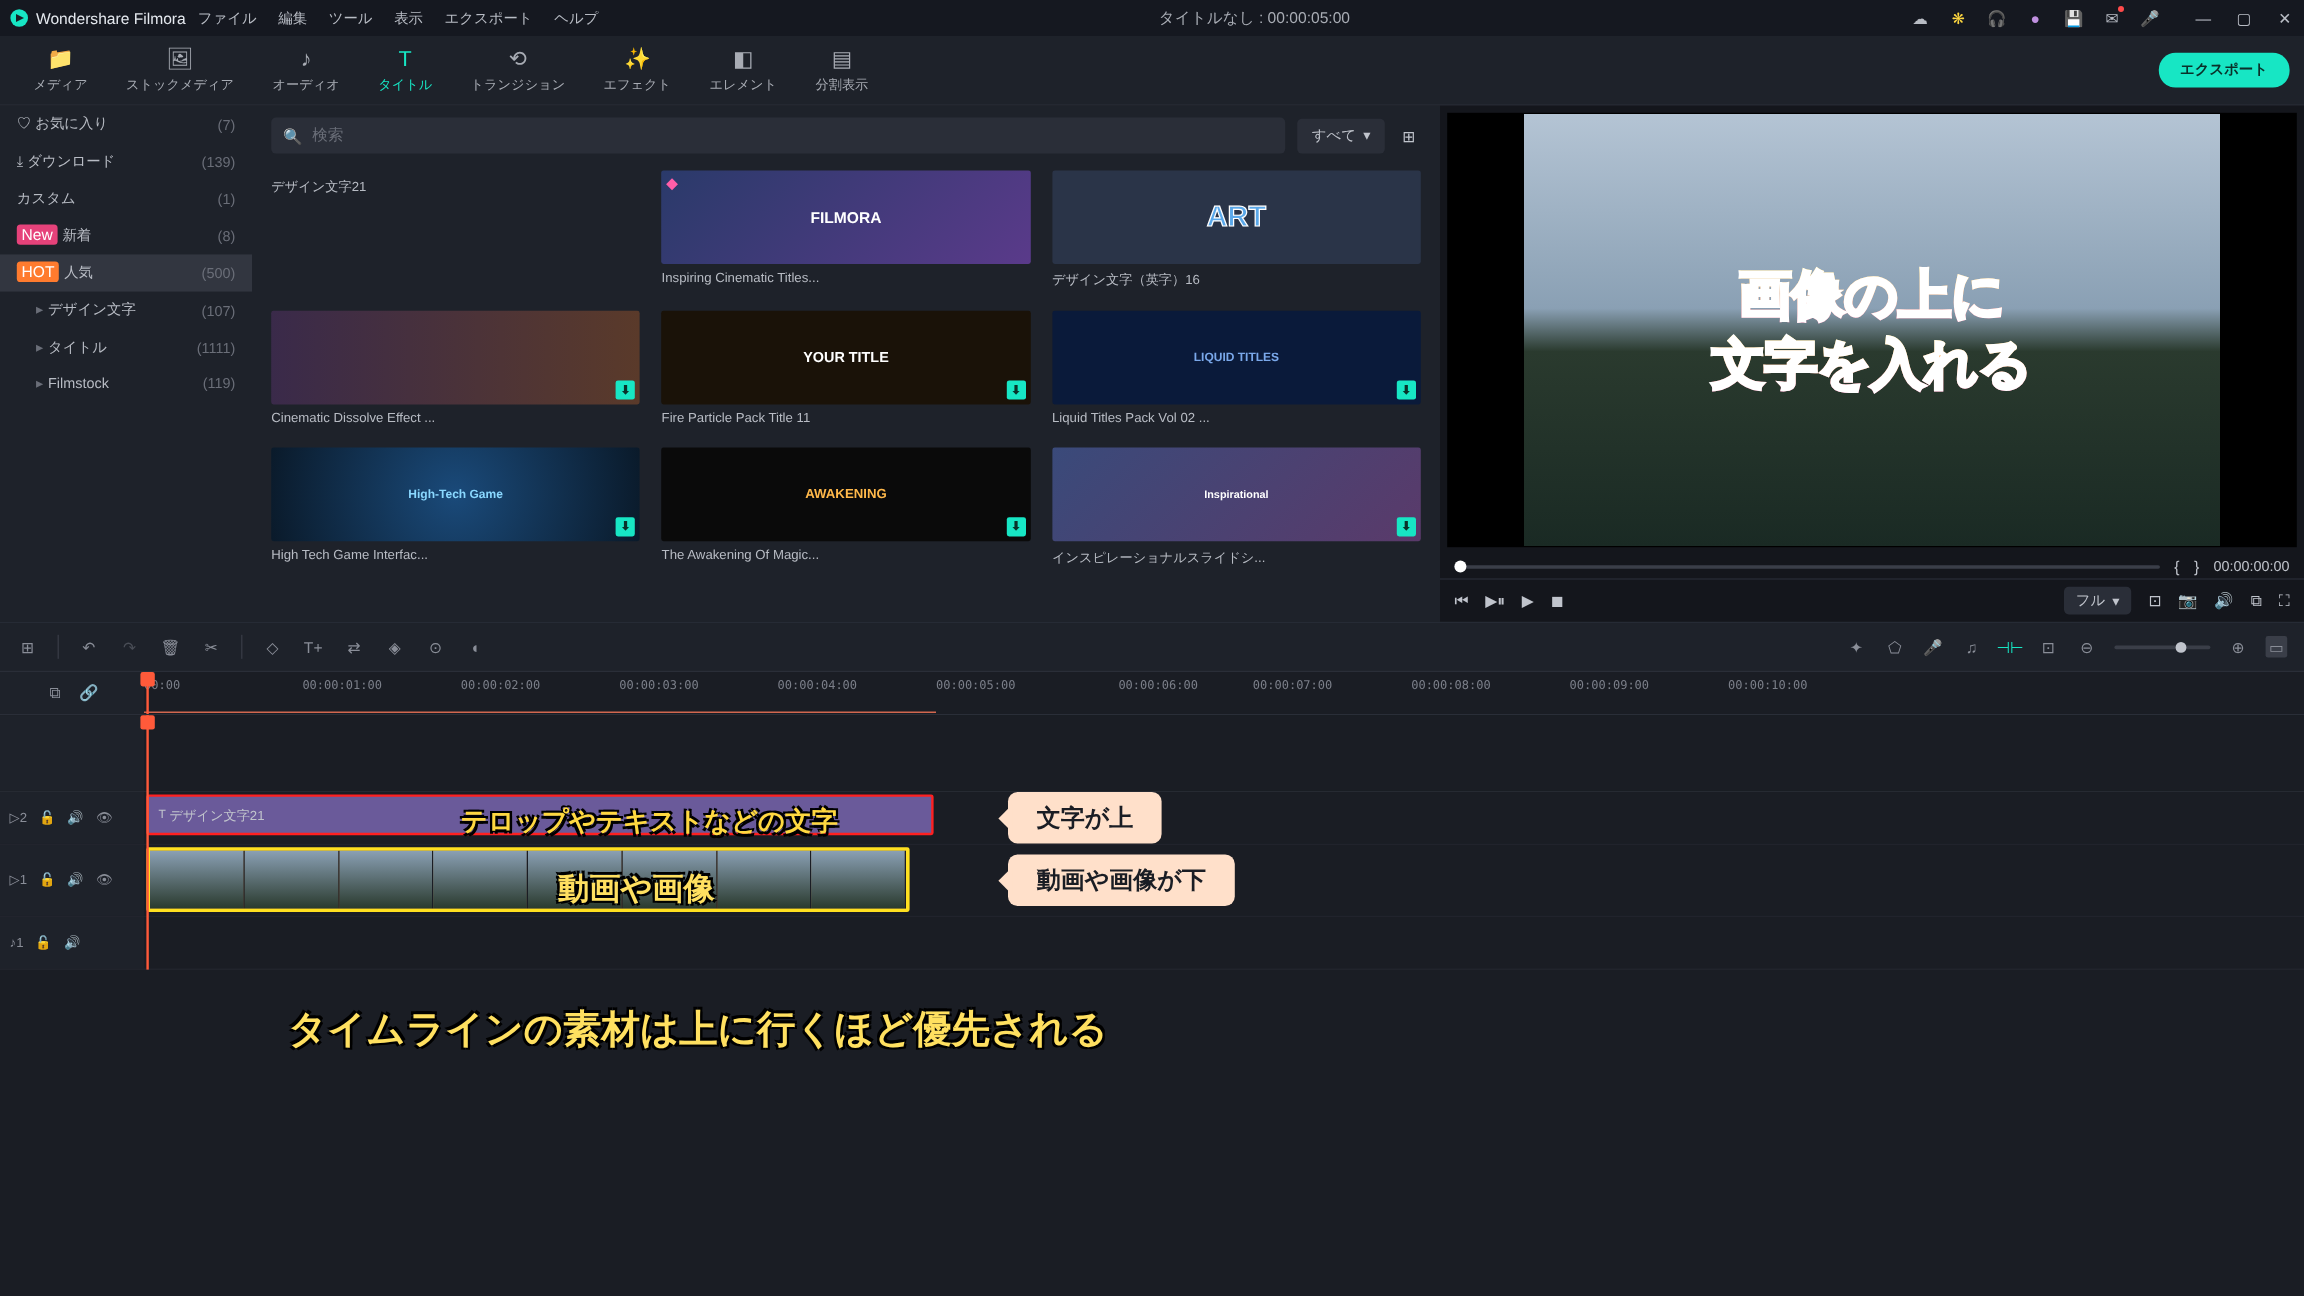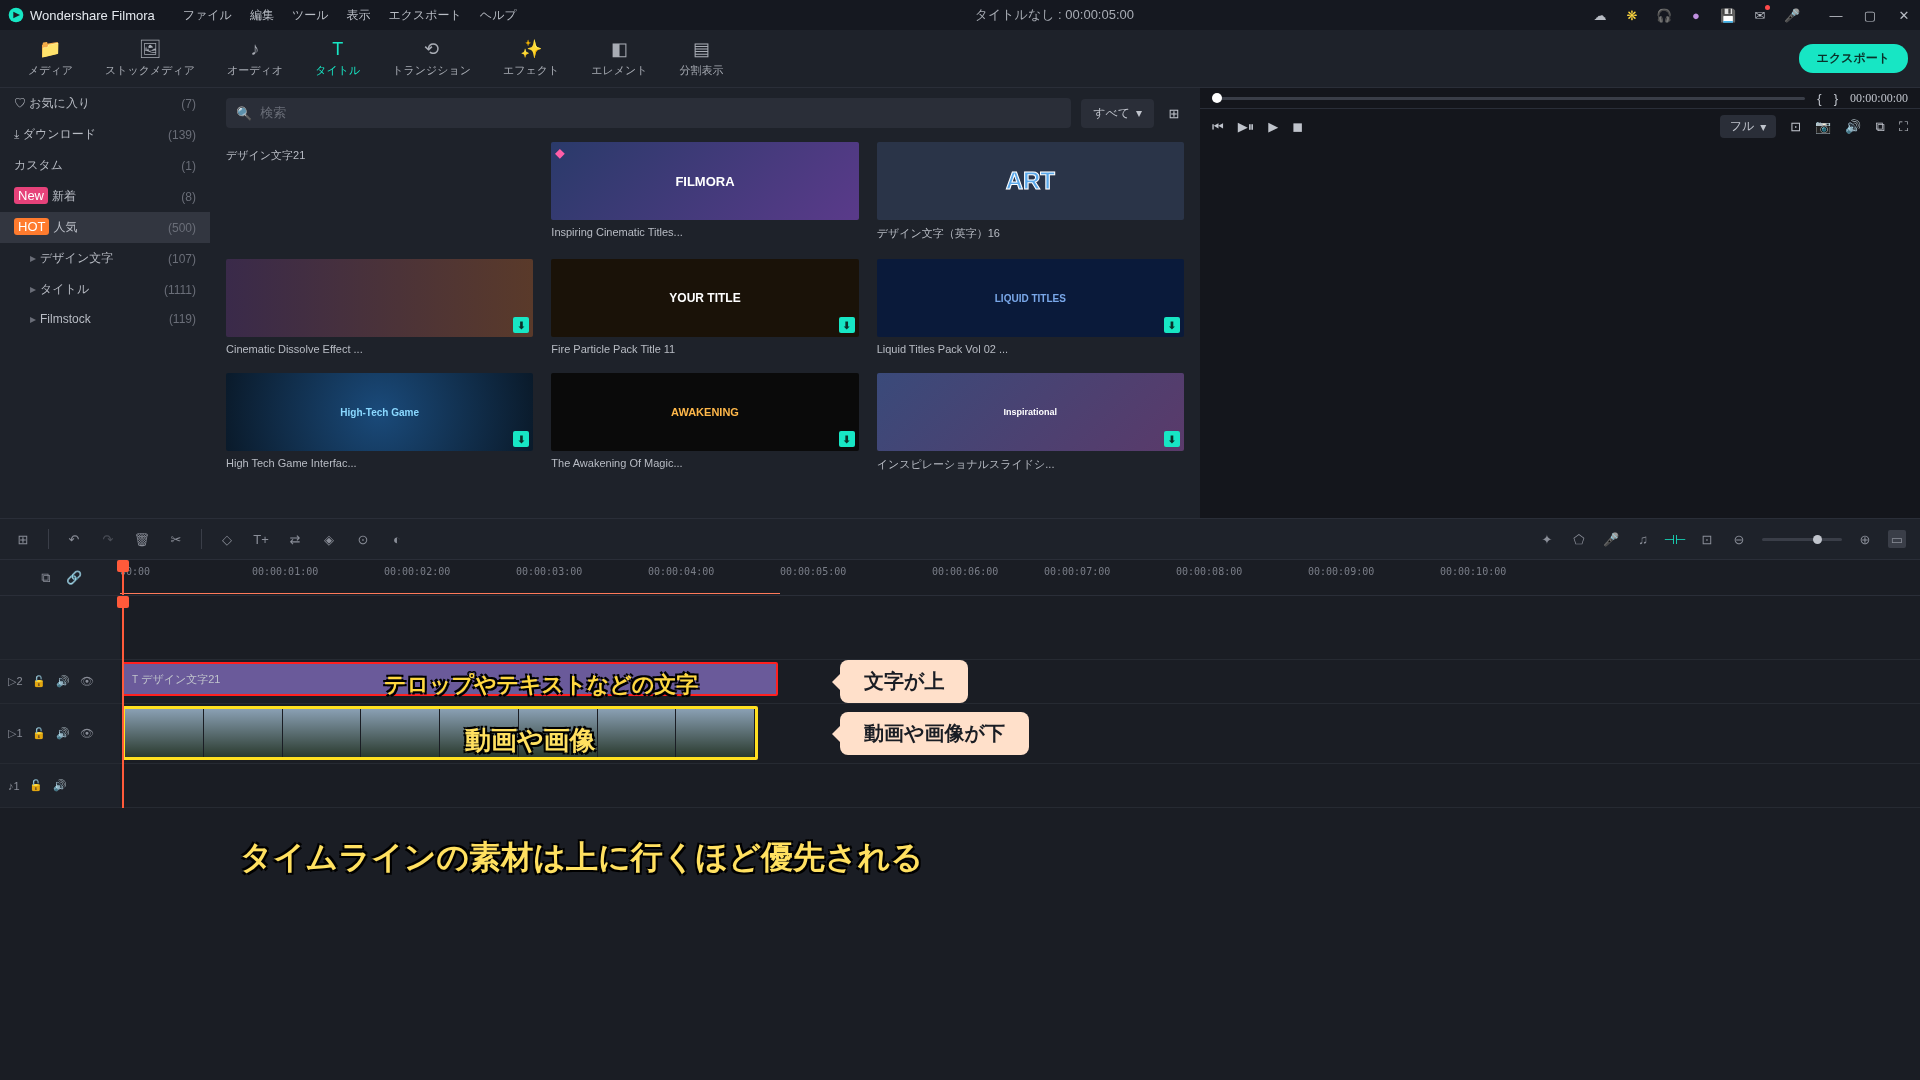--- a/index.html
+++ b/index.html
@@ -1,17 +1,17 @@
 <!DOCTYPE html>
 <html><head>
 <meta charset="utf-8">
 <style>
 *{margin:0;padding:0;box-sizing:border-box;font-family:"Hiragino Sans","Meiryo",sans-serif}
 body{background:#1a1d24;color:#c0c4cc;width:1920px;height:1080px;overflow:hidden;font-size:13px;transform-origin:top left}
-.titlebar{height:30px;background:#151820;display:flex;align-items:center;padding:0 8px;gap:28px;color:#b8bcc4}
+.titlebar{height:30px;background:#151820;display:flex;align-items:center;padding:0 8px;gap:10px;color:#b8bcc4}
 .titlebar .logo{display:flex;align-items:center;gap:6px;font-size:13px;color:#e4e8ee}
 .titlebar .menu{display:flex;gap:18px;font-size:12px}
 .titlebar .center{flex:1;text-align:center;font-size:13px;color:#a8acb4}
 .titlebar .right{display:flex;gap:16px;align-items:center}
 .titlebar .right span{width:16px;height:16px;display:inline-flex;align-items:center;justify-content:center;cursor:pointer}
 .win-ctrl{display:flex;gap:18px;margin-left:12px}
 .toolbar{height:58px;background:#1e222a;display:flex;align-items:center;padding:0 12px;border-bottom:1px solid #2a2e38}
 .tool-btn{display:flex;flex-direction:column;align-items:center;gap:4px;padding:4px 16px;font-size:11px;color:#a8acb4;cursor:pointer}
 .tool-btn.active{color:#17e6c4}
 .tool-btn .ic{font-size:18px;height:20px;display:flex;align-items:center}
@@ -41,21 +41,21 @@
 .preview{width:720px;background:#14161c;display:flex;flex-direction:column}
 .preview-canvas{flex:1;background:#000;display:flex;align-items:center;justify-content:center;position:relative;margin:6px}
 .preview-img{width:580px;height:360px;background:linear-gradient(180deg,#b4c4d4 0%,#8aa0b4 45%,#2a3a2e 55%,#1a2a24 100%);position:relative;display:flex;align-items:center;justify-content:center}
 .preview-text{font-size:44px;font-weight:900;text-align:center;line-height:1.3}
 .preview-text span{background:linear-gradient(180deg,#ffd840 0%,#ff8a3a 50%,#e63a8a 100%);-webkit-background-clip:text;background-clip:text;color:transparent;-webkit-text-stroke:3px #fff;paint-order:stroke fill}
 .preview-scrub{height:20px;display:flex;align-items:center;padding:0 12px;gap:12px}
 .scrub-line{flex:1;height:3px;background:#3a3e48;border-radius:2px;position:relative}
 .scrub-line::before{content:"";position:absolute;left:0;top:-4px;width:10px;height:10px;background:#fff;border-radius:50%}
 .preview-ctrl{height:36px;display:flex;align-items:center;padding:0 12px;gap:14px;font-size:13px;border-top:1px solid #2a2e38}
 .preview-ctrl .spacer{flex:1}
-.tc{font-family:Liberation Serif, serif;font-size:12px}
+.tc{font-family:Liberation Sans, sans-serif;font-size:12px}
 .timeline-tools{height:42px;background:#1e222a;display:flex;align-items:center;padding:0 14px;gap:16px;border-top:1px solid #2a2e38;border-bottom:1px solid #2a2e38}
 .timeline-tools .sep{width:1px;height:20px;background:#3a3e48}
 .tt-ic{color:#8a8e98;cursor:pointer;width:18px;height:18px;display:inline-flex;align-items:center;justify-content:center}
 .timeline-tools .right{margin-left:auto;display:flex;gap:14px;align-items:center}
 .zoom-slider{width:80px;height:3px;background:#3a3e48;border-radius:2px;position:relative}
 .zoom-slider::after{content:"";position:absolute;right:20px;top:-3px;width:9px;height:9px;background:#c0c4cc;border-radius:50%}
 .timeline{flex:1;background:#1a1d24;position:relative;overflow:hidden}
 .tl-header{height:36px;display:flex;border-bottom:1px solid #2a2e38}
 .tl-left{width:120px;background:#1e222a;display:flex;align-items:center;justify-content:center;gap:10px}
 .tl-ruler{flex:1;position:relative;background:#1a1d24}
@@ -238,20 +238,28 @@
           <div class="thumb-label">The Awakening Of Magic...</div>
         </div>
         <div class="thumb">
           <div class="thumb-img " style="color:#fff;font-size:9px;background:linear-gradient(135deg,#3a4a7a,#5a3a6a)">Inspirational<span class="dl-ic">⬇</span></div>
           <div class="thumb-label">インスピレーショナルスライドシ...</div>
         </div>
       </div>
   </div>
 
   <div class="preview">
+    <div class="preview-canvas">
+      <div class="preview-img">
+        <div class="preview-text">
+          <span>画像の上に</span><br>
+          <span>文字を入れる</span>
+        </div>
+      </div>
+    </div>
     <div class="preview-scrub">
       <div class="scrub-line"></div>
       <span>{</span>
       <span>}</span>
       <span class="tc">00:00:00:00</span>
     </div>
     <div class="preview-ctrl">
       <span>⏮</span>
       <span>▶⏸</span>
       <span>▶</span>

